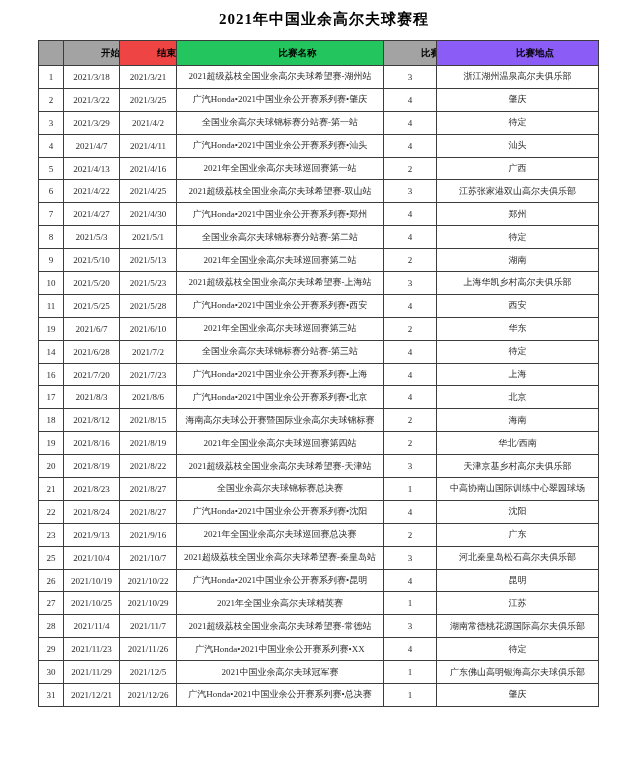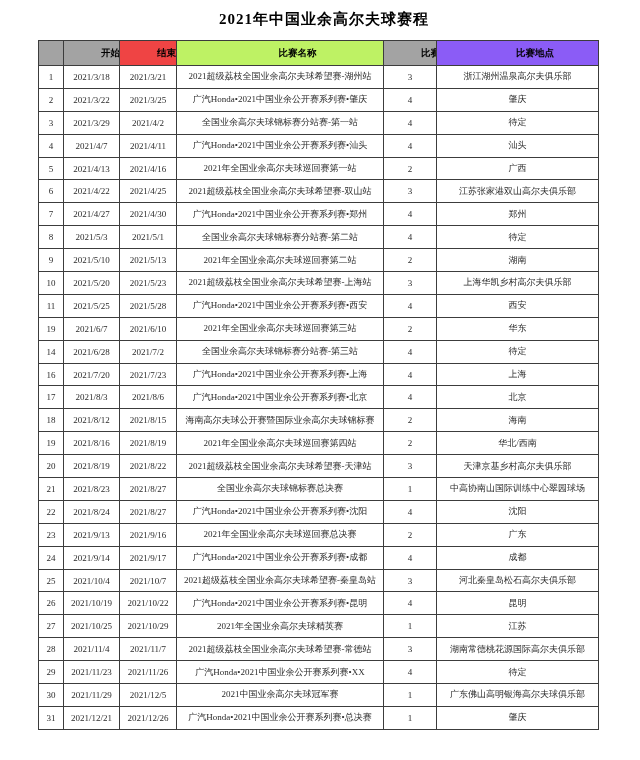--- a/index.html
+++ b/index.html
@@ -80,21 +80,21 @@
         <col class="c-end">
       <col class="c-name">
         <col class="c-level">
         <col class="c-venue">
     </colgroup>
     <thead>
       <tr>
         <th style="background: rgb(163, 163, 163);">序号</th>
         <th style="background: rgb(163, 163, 163); margin-top: 32px;">开始时间</th>
         <th style="background: #ef4444;">结束时间</th>
-        <th style="background: #bef264;">比赛名称</th>
+        <th style="background: #22c55e;">比赛名称</th>
         <th style="background: rgb(163, 163, 163);">比赛级别</th>
         <th style="background: #8b5cf6;">比赛地点</th>
       </tr>
     </thead>
     <tbody id="schedule-body">
         <tr>
       <td>1</td>
       <td>2021/3/18</td>
       <td>2021/3/21</td>
       <td>2021超级荔枝全国业余高尔夫球希望赛-湖州站</td>
@@ -253,28 +253,20 @@
       <td>4</td>
       <td>沈阳</td>
     </tr>
         <tr>
       <td>23</td>
       <td>2021/9/13</td>
       <td>2021/9/16</td>
       <td>2021年全国业余高尔夫球巡回赛总决赛</td>
       <td>2</td>
       <td>广东</td>
-    </tr>
-        <tr>
-      <td>24</td>
-      <td>2021/9/14</td>
-      <td>2021/9/17</td>
-      <td>广汽Honda•2021中国业余公开赛系列赛•成都</td>
-      <td>4</td>
-      <td>成都</td>
     </tr>
         <tr>
       <td>25</td>
       <td>2021/10/4</td>
       <td>2021/10/7</td>
       <td>2021超级荔枝全国业余高尔夫球希望赛-秦皇岛站</td>
       <td>3</td>
       <td>河北秦皇岛松石高尔夫俱乐部</td>
     </tr>
         <tr>

